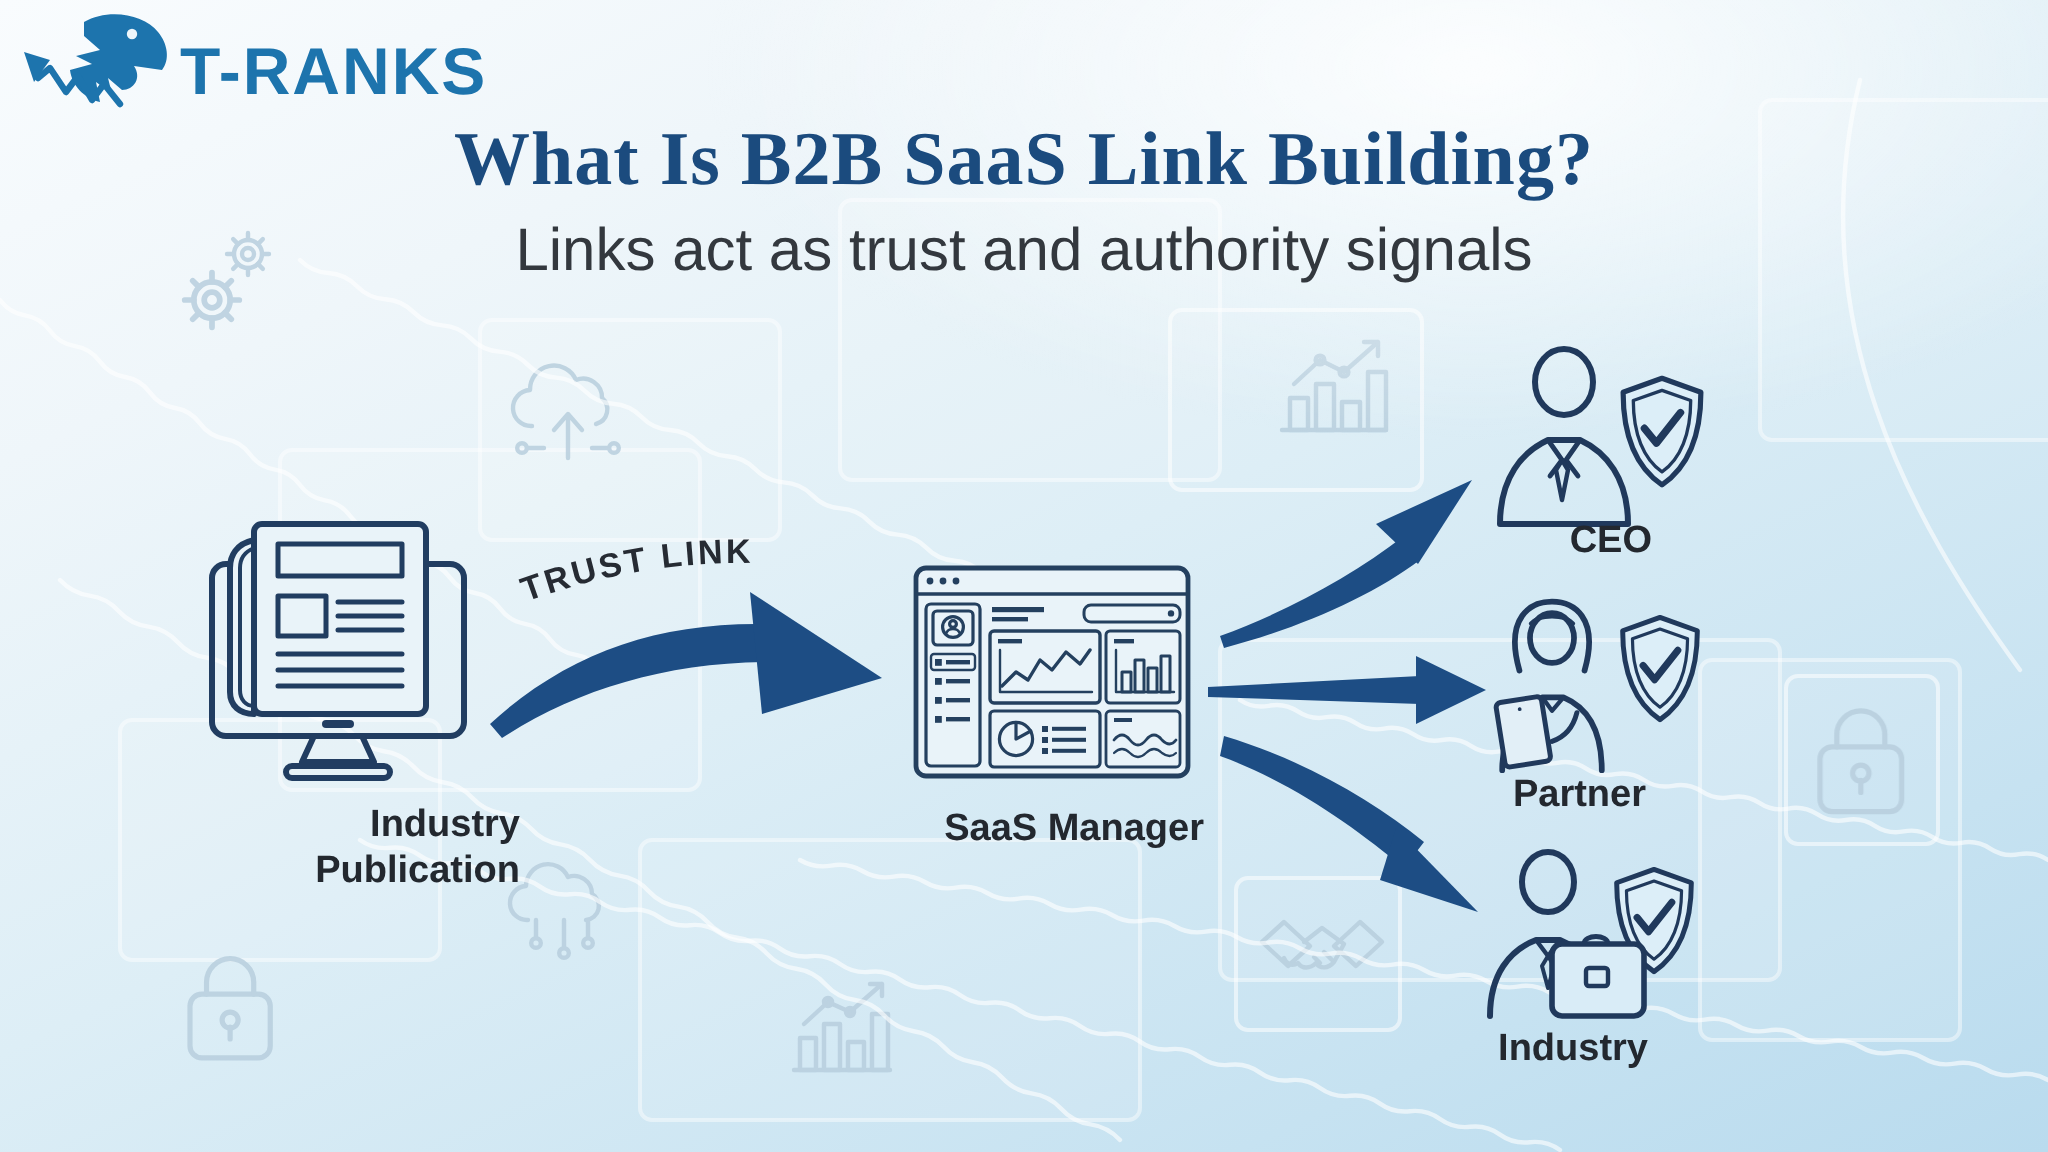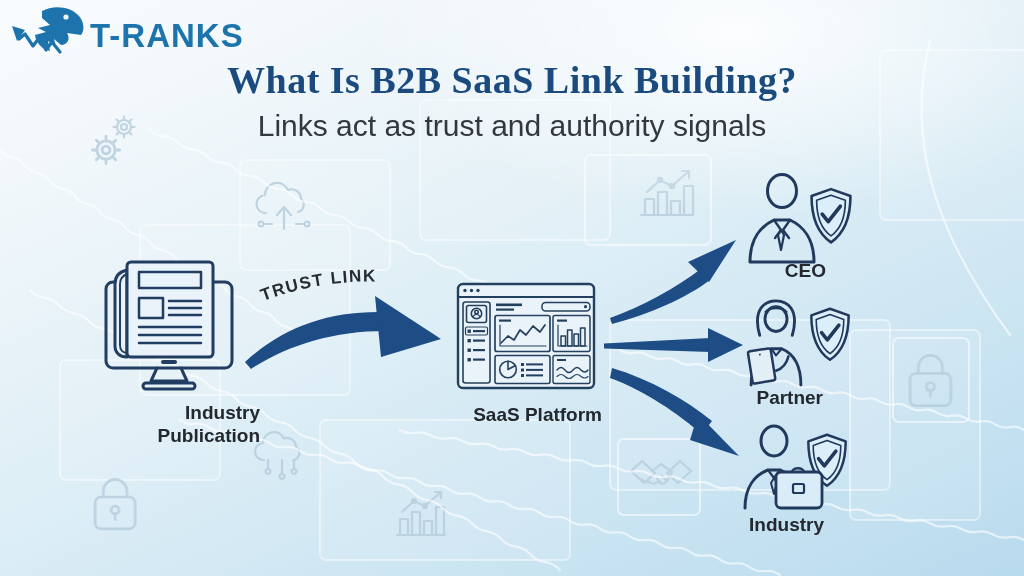--- a/index.html
+++ b/index.html
@@ -252,21 +252,21 @@
       </g>
 
       <g stroke-width="1.4">
         <rect x="97" y="73.5" width="37" height="28" rx="2"></rect>
         <rect x="101" y="77" width="9" height="2" fill="#24405f" stroke="none"></rect>
         <path d="M101,88 q4,-5 8,0 q4,5 8,0 q4,-5 8,0 q4,4 7,0"></path>
         <path d="M101,94.5 q4,-4 8,0 q4,4 8,0 q4,-4 8,0 q4,3 7,0" stroke-width="1.1"></path>
       </g>
     </g>
   </svg>
-  <div class="node-label" style="left:452px;top:403px;width:150px">SaaS Platform</div>
+  <div class="node-label" style="left:452px;top:403px;width:150px">SaaS Manager</div>
 
   <svg class="abs" style="left:598px;top:228px" width="148" height="238" viewBox="0 0 148 238">
     <g fill="#1d4d84">
       <g>
         <path d="M12,90 C45,78 78,60 104,40 L112,52 C88,70 52,86 14,96 Z"></path>
         <polygon points="90,34 138,12 111,54"></polygon>
       </g>
       <g>
         <path d="M6,115.5 L112,110 L112,124 L6,120.5 Z"></path>
         <polygon points="110,100 145,117 110,134"></polygon>

